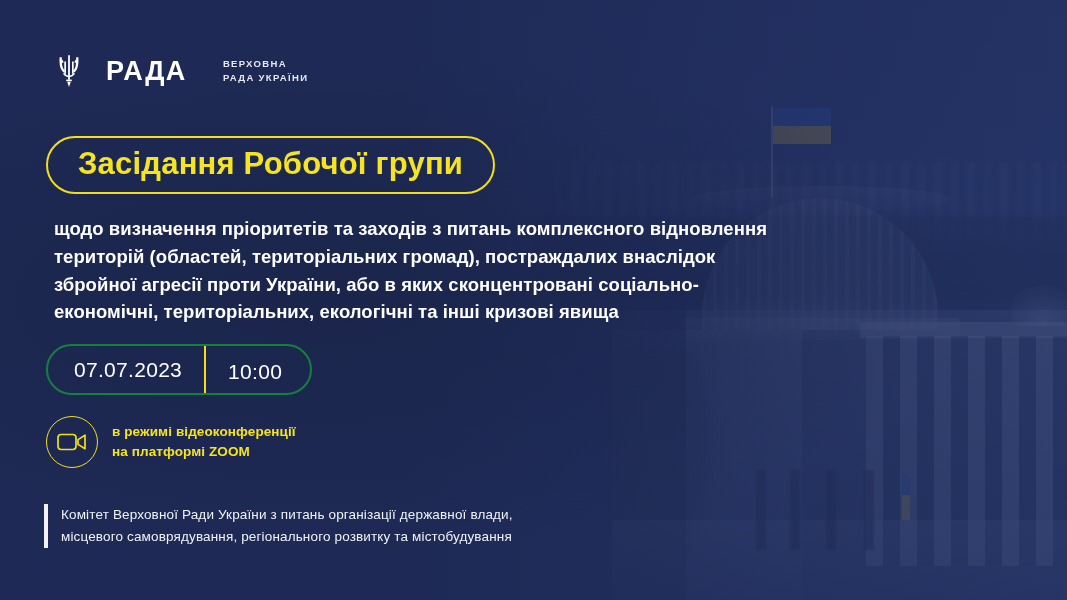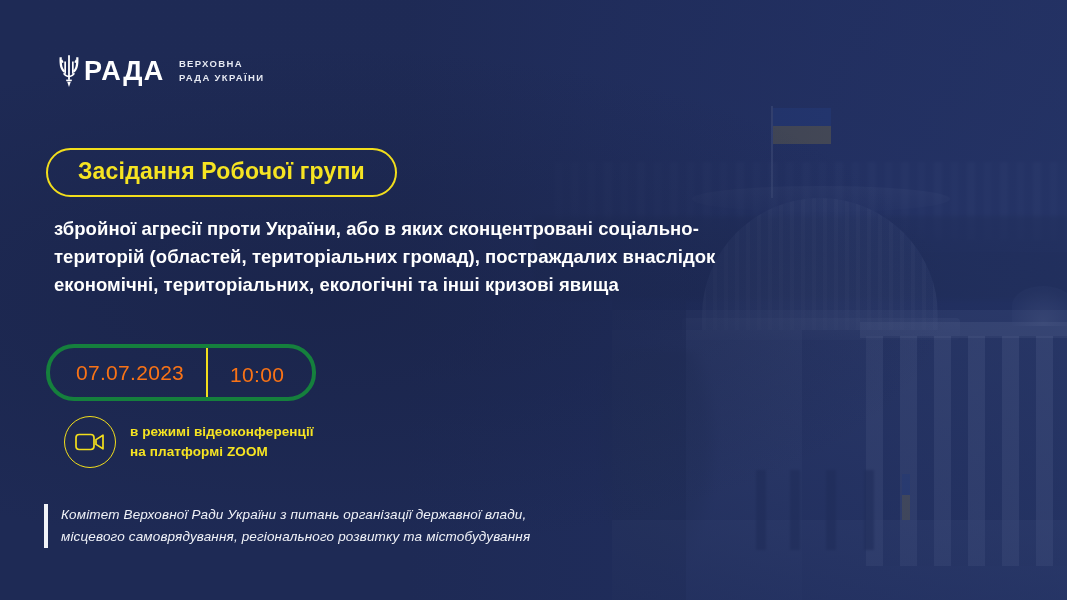--- a/index.html
+++ b/index.html
@@ -144,78 +144,78 @@
     background:radial-gradient(ellipse at 30% 50%, rgba(24,33,68,.55) 0%, rgba(24,33,68,0) 60%);
     z-index:2;
   }
 
   
   .content{ position:relative; z-index:5; }
 
   
   .logo{
     position:absolute; left:56px; top:54px;
-    display:flex; align-items:center; gap:2px;
+    display:flex; align-items:center; gap:24px;
   }
   .tryzub{ width:26px; height:34px; display:block; }
   .logo-word{
     color:#ffffff; font-size:27px; font-weight:700;
     letter-spacing:1.5px; line-height:1;
   }
   .logo-sub{
     color:#e6e9f2; font-size:9.5px; font-weight:600;
     letter-spacing:1.35px; line-height:1.45;
     margin-left:12px; white-space:pre-line; text-transform:uppercase;
   }
 
   
   .title-pill{
-    position:absolute; left:46px; top:148px;
+    position:absolute; left:46px; top:136px;
     display:inline-block;
     border:2.5px solid #f2de1c;
     border-radius:30px;
     padding:8px 30px 10px 30px;
     color:#f6e422;
-    font-size:23px; font-weight:700; letter-spacing:.2px;
+    font-size:31px; font-weight:700; letter-spacing:.2px;
     white-space:nowrap;
   }
 
   
   .body-text{
     position:absolute; left:54px; top:215px; width:780px;
     color:#ffffff;
     font-size:18.5px; font-weight:700; line-height:1.5;
     letter-spacing:.05px;
   }
   .body-text .ln{ display:block; }
 
   
   .datetime-pill{
     position:absolute; left:46px; top:344px;
     display:flex; align-items:stretch;
-    border:4px solid #15803d;
+    border:2px solid #15803d;
     border-radius:28px;
-    height:57px;
-    color:#f97316;
+    height:51px;
+    color:#ffffff;
   }
   .dt-date{
     display:flex; align-items:center;
     padding:0 22px 0 26px;
     font-size:21px; font-weight:400; letter-spacing:.3px;
   }
   .dt-sep{ width:2px; background:#f2de1c; }
   .dt-time{
     display:flex; align-items:center;
     padding:4px 28px 0 22px;
     font-size:21px; font-weight:400; letter-spacing:.3px;
   }
 
   
   .vc-row{
-    position:absolute; left:64px; top:416px;
+    position:absolute; left:46px; top:416px;
     display:flex; align-items:center; gap:14px;
   }
   .vc-circle{
     width:52px; height:52px; border-radius:50%;
     border:1.8px solid #f2de1c;
     display:flex; align-items:center; justify-content:center;
     flex:0 0 auto;
   }
   .vc-text{
     color:#f6e422; font-size:13.5px; font-weight:700;
@@ -223,21 +223,21 @@
   }
 
   
   .footer{
     position:absolute; left:44px; top:504px;
     display:flex; align-items:stretch; gap:13px;
   }
   .footer-bar{ width:4px; background:#f1f3f8; flex:0 0 auto; }
   .footer-text{
     color:#f0f2f8; font-size:13.5px; font-weight:400;
-    line-height:1.62; letter-spacing:.15px; white-space:pre-line;font-style:italic;
+    line-height:1.62; letter-spacing:.15px; white-space:pre-line;
   }
 </style>
 </head>
 <body>
 
 <div class="poster">
 
   <div class="bg-photo">
     <div class="sky"></div>
     <div class="cityline"></div>
@@ -283,22 +283,23 @@
       <span class="logo-word">РАДА</span>
       <span class="logo-sub">ВЕРХОВНА
 РАДА УКРАЇНИ</span>
     </div>
 
     <div class="title-pill">
       <span>Засідання Робочої групи</span>
     </div>
 
     <div class="body-text">
+      <span class="ln">щодо визначення пріоритетів та заходів з питань комплексного відновлення</span>
+      <span class="ln">територій (областей, територіальних громад), постраждалих внаслідок</span>
       <span class="ln">збройної агресії проти України, або в яких сконцентровані соціально-</span>
-      <span class="ln">територій (областей, територіальних громад), постраждалих внаслідок</span>
       <span class="ln">економічні, територіальних, екологічні та інші кризові явища</span>
     </div>
 
     <div class="datetime-pill">
       <div class="dt-date">07.07.2023</div>
       <div class="dt-sep"></div>
       <div class="dt-time">10:00</div>
     </div>
 
     <div class="vc-row">

